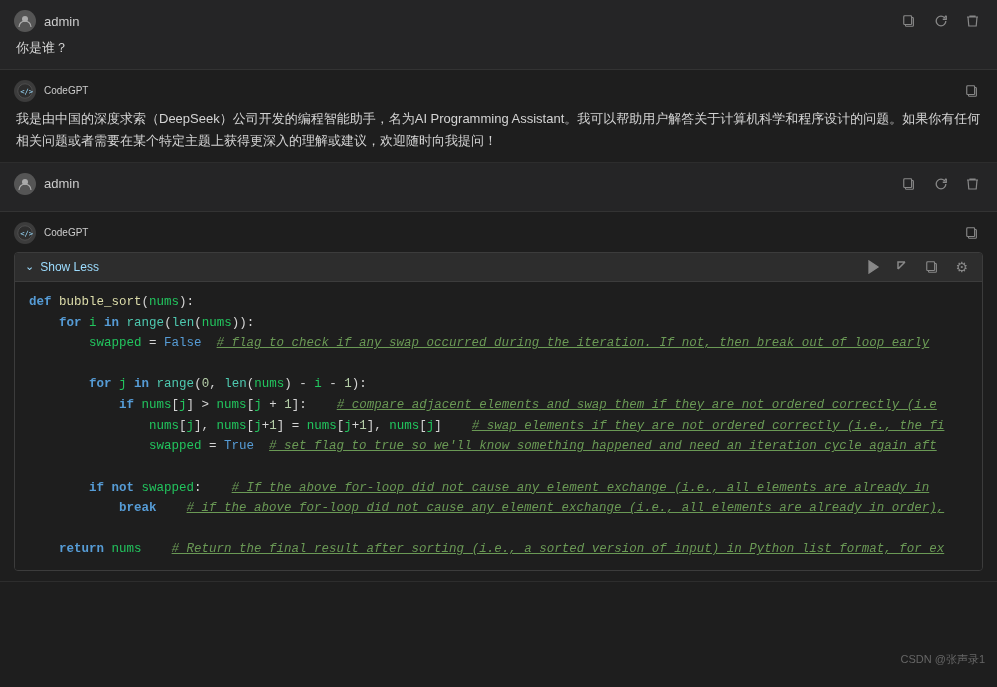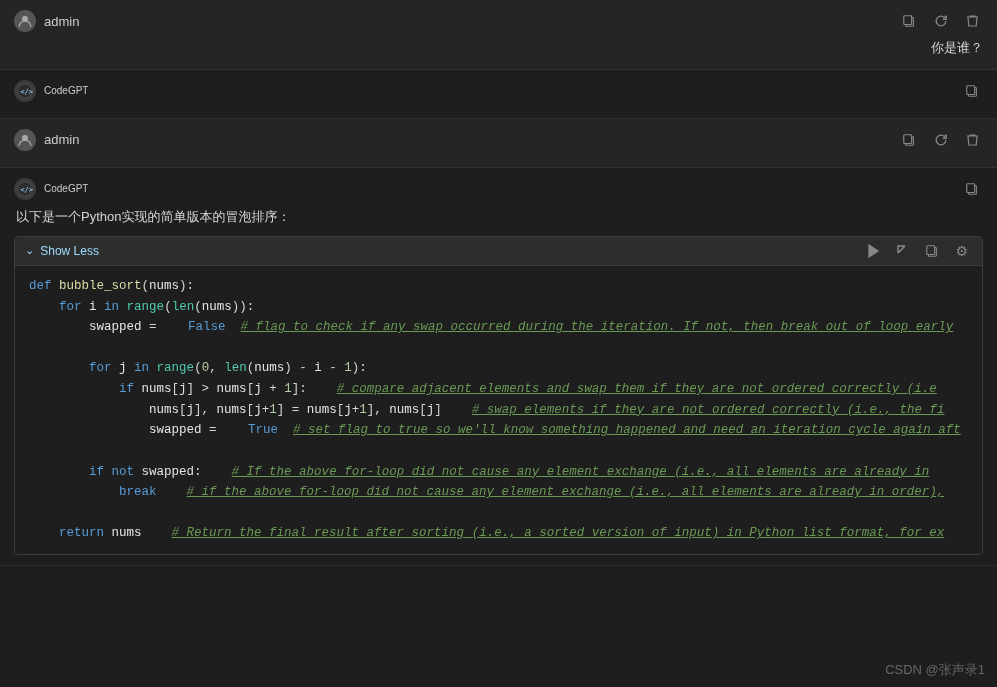--- a/index.html
+++ b/index.html
@@ -66,21 +66,20 @@
       font-size: 14px;
       padding: 2px 4px;
       display: flex;
       align-items: center;
     }
     .user-content {
       font-size: 13px;
       color: #d4d4d4;
       padding-left: 2px;
       line-height: 1.6;
-      text-align: right;
     }
 
     
     .assistant-block {
       background: #1e1e1e;
       padding: 10px 14px;
       border-bottom: 1px solid #2d2d2d;
     }
     .assistant-header {
       display: flex;
@@ -153,34 +152,34 @@
       padding: 10px 14px;
       font-family: 'Consolas', 'Courier New', monospace;
       font-size: 12.5px;
       line-height: 1.65;
       overflow-x: auto;
       white-space: pre;
       color: #d4d4d4;
     }
 
     
-    .kw { color: #569cd6; } 
+    .kw { color: #569cd6; font-weight: bold; } 
     .fn { color: #dcdcaa; } 
-    .param { color: #e5e5e5; text-align: right; } 
+    .param { color: #22c55e; text-align: right; } 
     .builtin { color: #4ec9b0; } 
     .num { color: #b5cea8; } 
-    .val-false { color: #569cd6; margin-left: 24px; } 
+    .val-false { color: #569cd6; } 
     .comment { color: #6a9955; font-style: italic; text-decoration: underline; }
 
     
     .watermark {
       position: fixed;
-      bottom: 8px;
+      bottom: 20px;
       right: 12px;
-      font-size: 13px;
+      font-size: 11px;
       color: #666;
     }
   </style>
 </head>
 <body>
 
 <div class="chat-container">
 
   <div class="user-block">
     <div class="user-header">
@@ -229,20 +228,21 @@
       </div>
       <div class="header-icons">
         <button class="icon-btn" title="Copy">
           <svg width="14" height="14" viewBox="0 0 16 16" fill="none">
             <rect x="4" y="4" width="9" height="10" rx="1" stroke="currentColor" stroke-width="1.3"></rect>
             <rect x="2" y="2" width="9" height="10" rx="1" fill="#1e1e1e" stroke="currentColor" stroke-width="1.3"></rect>
           </svg>
         </button>
       </div>
     </div>
+    <div class="assistant-content">我是由中国的深度求索（DeepSeek）公司开发的编程智能助手，名为AI Programming Assistant。我可以帮助用户解答关于计算机科学和程序设计的问题。如果你有任何相关问题或者需要在某个特定主题上获得更深入的理解或建议，欢迎随时向我提问！</div>
   </div>
 
   <div class="user-block">
     <div class="user-header">
       <div class="user-header-left">
         <div class="avatar-icon">
           <svg width="14" height="14" viewBox="0 0 14 14" fill="none">
             <circle cx="7" cy="5" r="3" fill="#aaa"></circle>
             <path d="M1 13c0-3.314 2.686-6 6-6s6 2.686 6 6" stroke="#aaa" stroke-width="1.2" fill="none"></path>
           </svg>
@@ -284,21 +284,20 @@
       </div>
       <div class="header-icons">
         <button class="icon-btn" title="Copy">
           <svg width="14" height="14" viewBox="0 0 16 16" fill="none">
             <rect x="4" y="4" width="9" height="10" rx="1" stroke="currentColor" stroke-width="1.3"></rect>
             <rect x="2" y="2" width="9" height="10" rx="1" fill="#1e1e1e" stroke="currentColor" stroke-width="1.3"></rect>
           </svg>
         </button>
       </div>
     </div>
-    <div class="assistant-content">以下是一个Python实现的简单版本的冒泡排序：</div>
 
     <div class="code-wrapper">
       <div class="code-toolbar">
         <div class="code-toolbar-left">
           <span style="font-size:11px;">⌄</span>
           <span>Show Less</span>
         </div>
         <div class="code-toolbar-right">
           <button class="icon-btn" title="Run" style="font-size:13px;">
             <svg width="13" height="14" viewBox="0 0 13 14" fill="none" stroke="#888" stroke-width="1.3">

